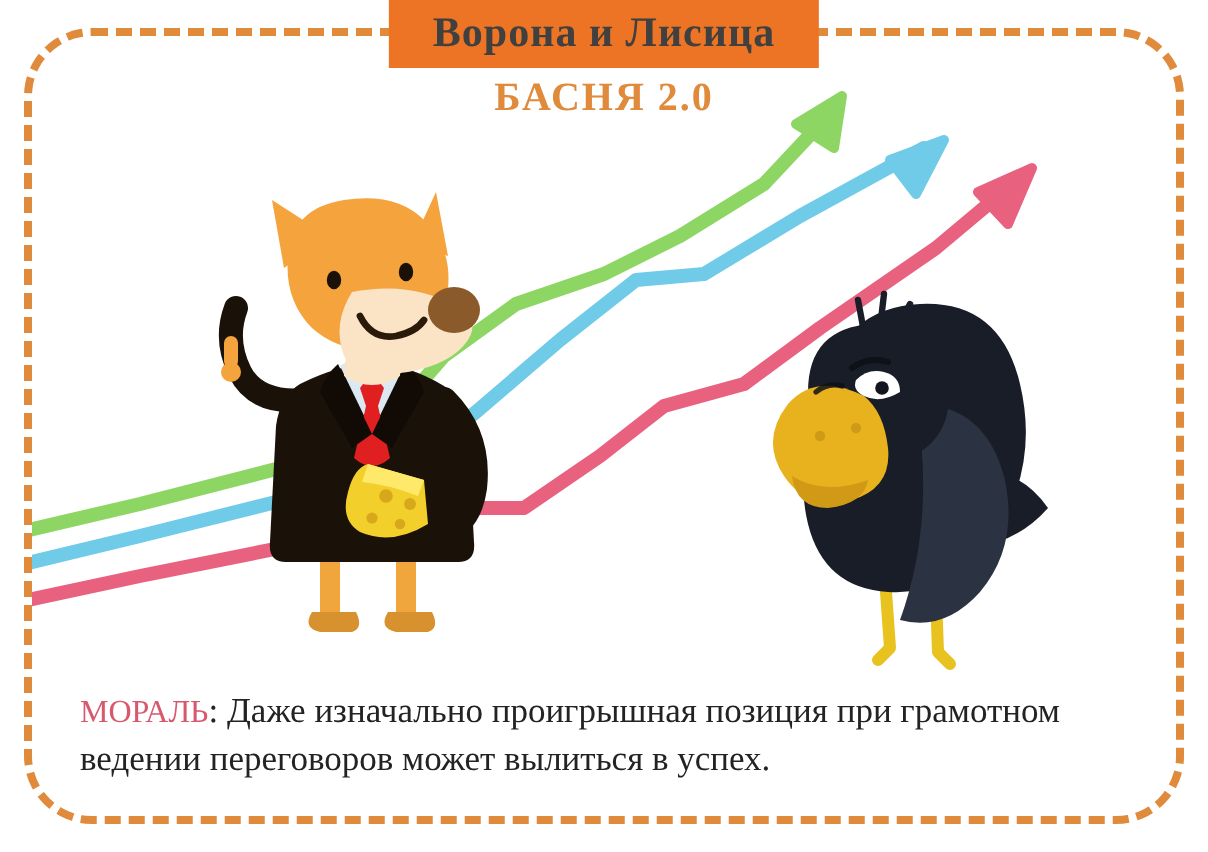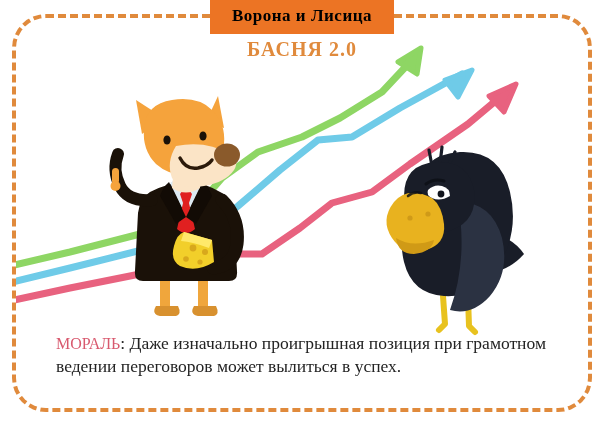--- a/index.html
+++ b/index.html
@@ -21,51 +21,50 @@
     pointer-events:none;
   }
   #banner{
     position:absolute;left:50%;top:0;transform:translateX(-50%);
     background:#ec7424;
     padding:4px 22px 6px 22px;
     z-index:6;
     white-space:nowrap;
   }
   #banner .t{
-    color:#000000;
+    color:#404040;
     font-family:"Liberation Serif", serif;
     font-weight:bold;
-    font-size:17px;
+    font-size:21px;
     letter-spacing:0.5px;
     line-height:24px;
     display:block;
     text-align:right;
   }
   #subtitle{
     position:absolute;left:0;right:0;top:38px;
     text-align:center;
     color:#e08a3c;
     font-family:"Liberation Serif", serif;
     font-weight:bold;
     font-size:20px;
     letter-spacing:1px;
     z-index:5;
   }
   #art{
     position:absolute;left:0;top:0;width:604px;height:426px;
     z-index:3;
   }
   #moral{
-    position:absolute;left:40px;top:332px;width:528px;
+    position:absolute;left:40px;top:344px;width:528px;
     z-index:7;
     font-family:"Liberation Serif", serif;
     font-size:17.5px;
     line-height:22px;
     color:#232323;
-    margin-left:16px;
   }
   #moral .lab{
     color:#d8596e;
     font-family:"Liberation Serif", serif;
     font-size:16px;
   }
 </style>
 </head>
 <body>
 

